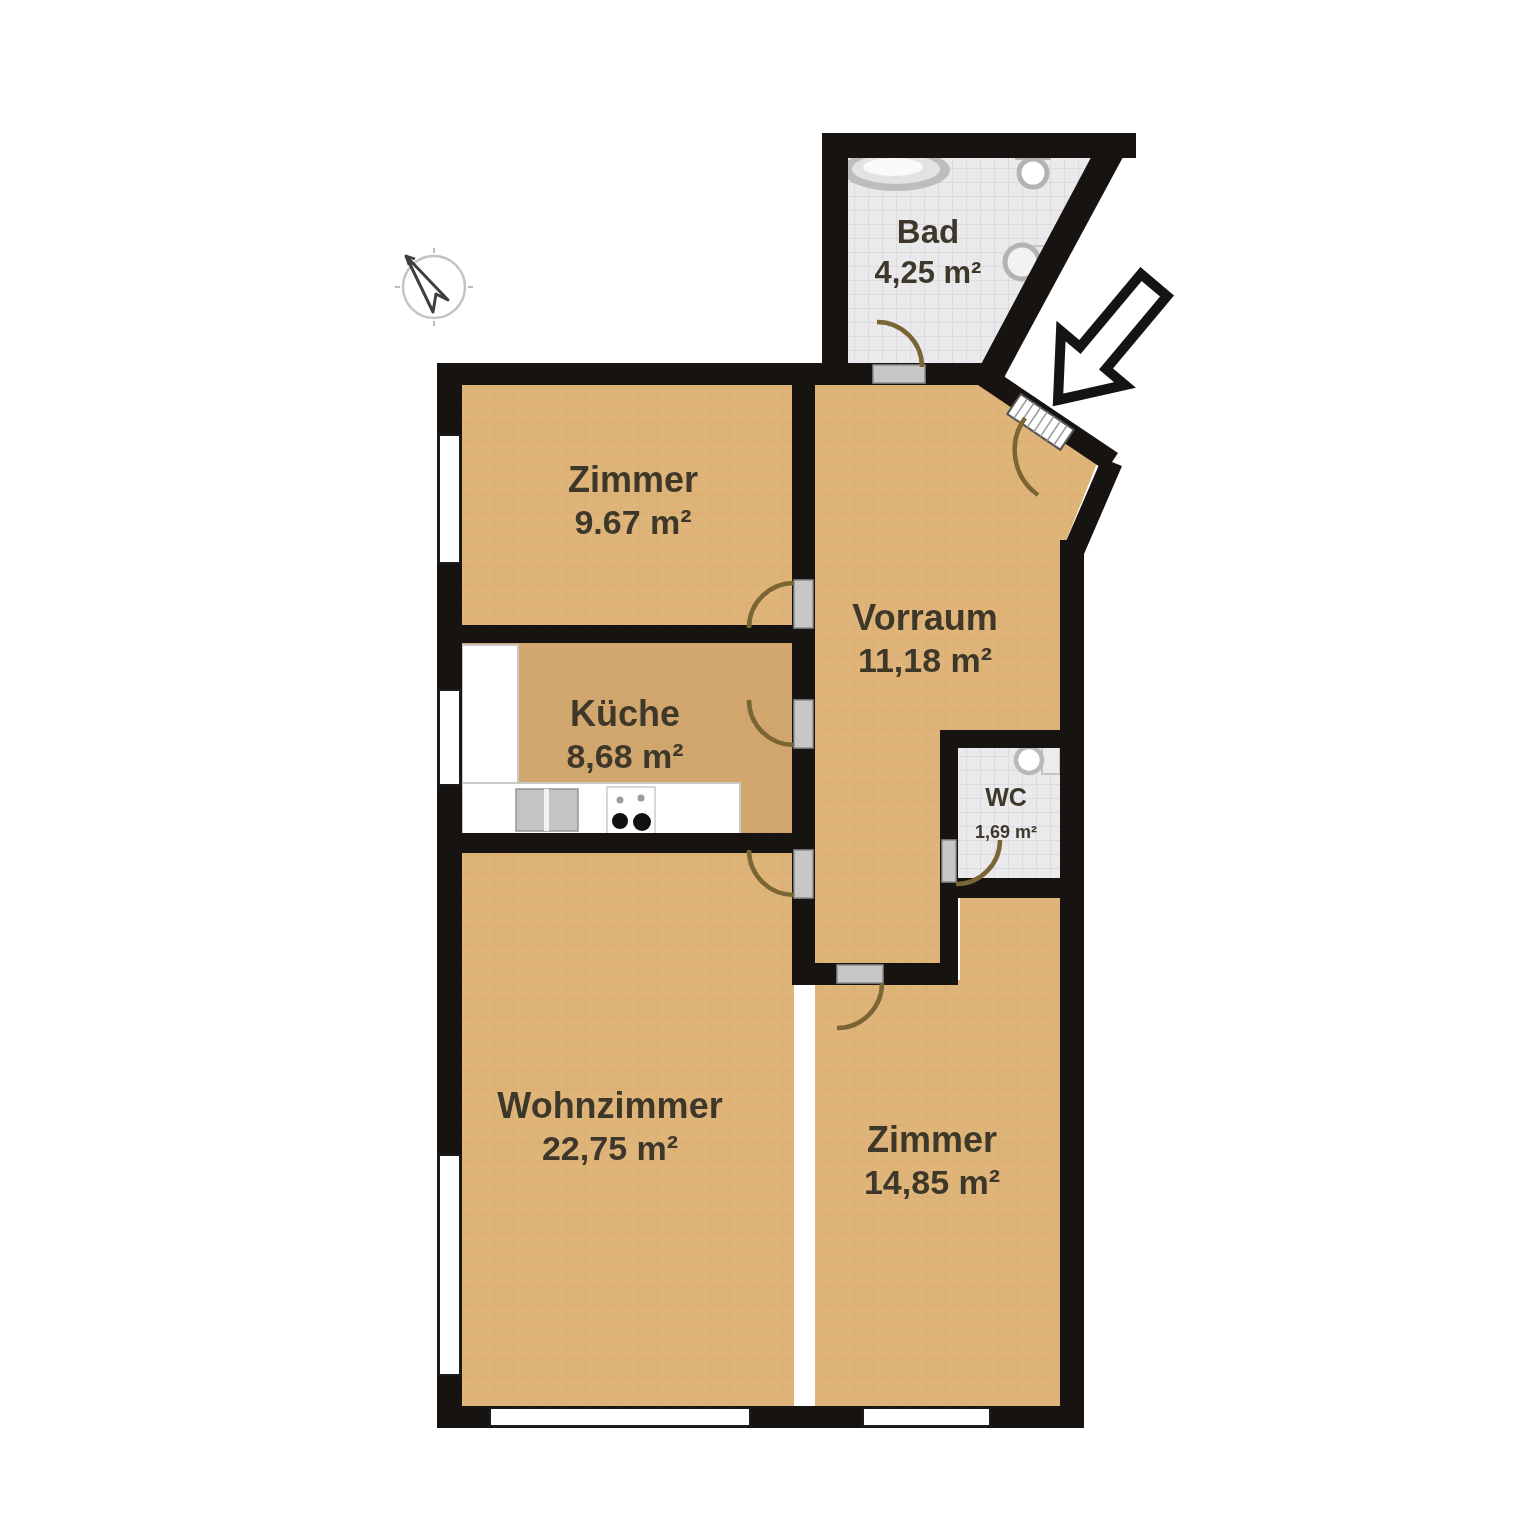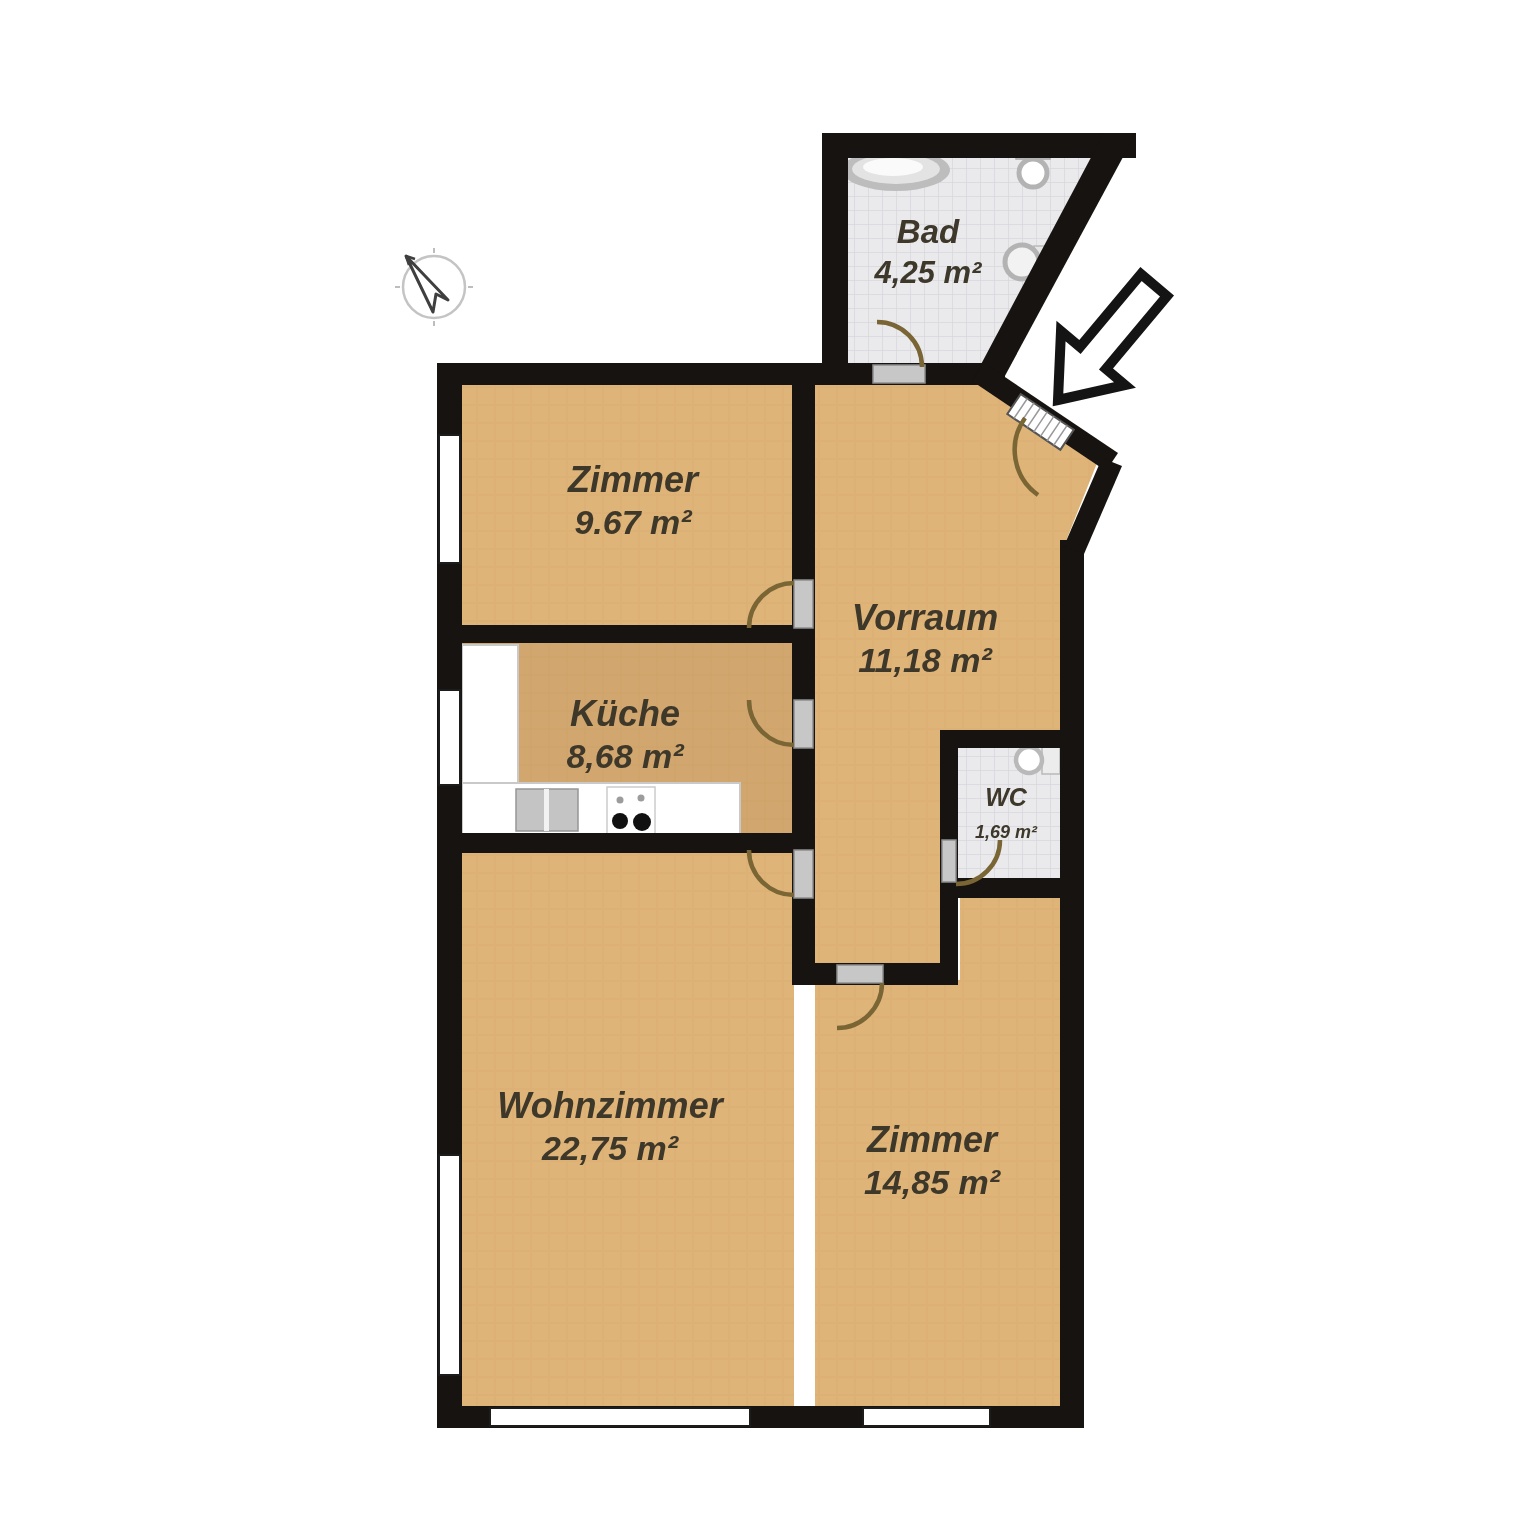--- a/index.html
+++ b/index.html
@@ -1,16 +1,16 @@
 <!DOCTYPE html>
 <html><head>
 <meta charset="utf-8">
 <style>
   html,body{margin:0;padding:0;background:#ffffff;}
-  .stage{position:relative;width:1536px;height:1536px;background:#ffffff;overflow:hidden;font-style:italic;}
+  .stage{position:relative;width:1536px;height:1536px;background:#ffffff;overflow:hidden;}
   svg{display:block;}
   .wall{fill:#171310;stroke:none;}
   .win{fill:#ffffff;stroke:#1c1c1c;stroke-width:2;}
   .gap{fill:#c7c7c7;stroke:#8e8e8e;stroke-width:1.5;}
   .arc{fill:none;stroke:#7a6535;stroke-width:4.5;}
   .lbl{font-family:"Liberation Sans",sans-serif;font-weight:700;fill:#3e382b;text-anchor:middle;}
 </style>
 </head>
 <body>
 

